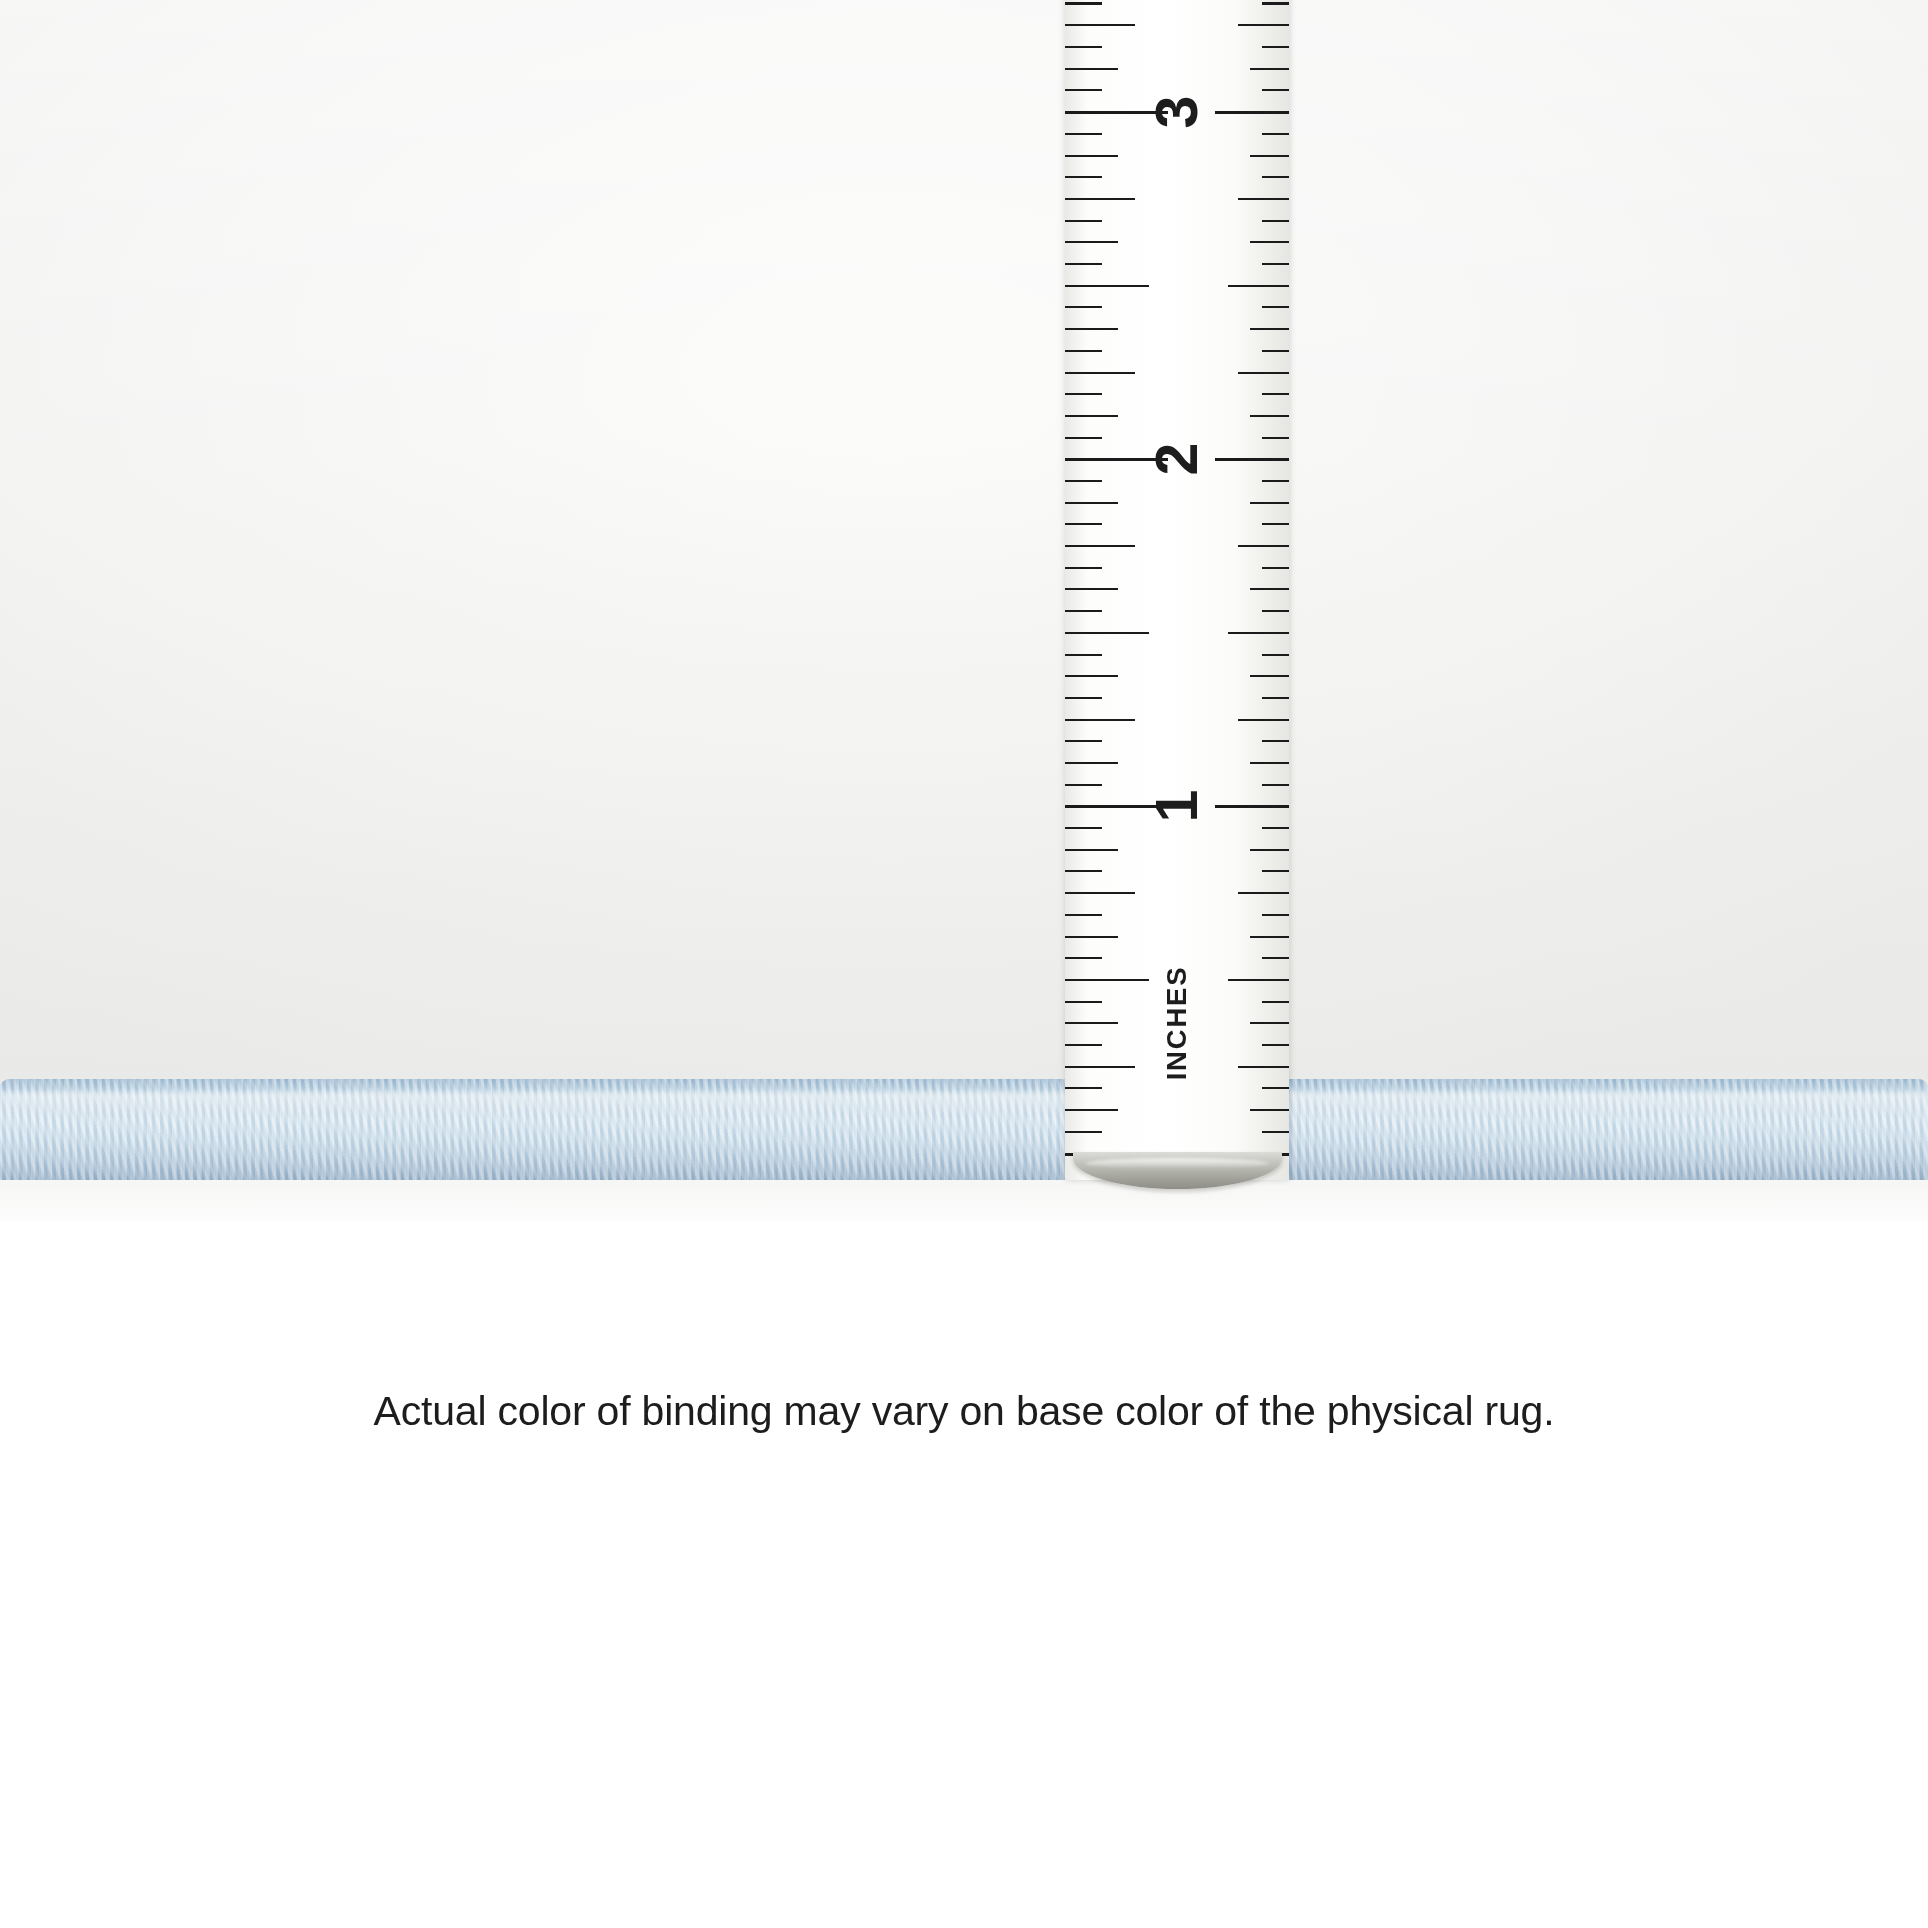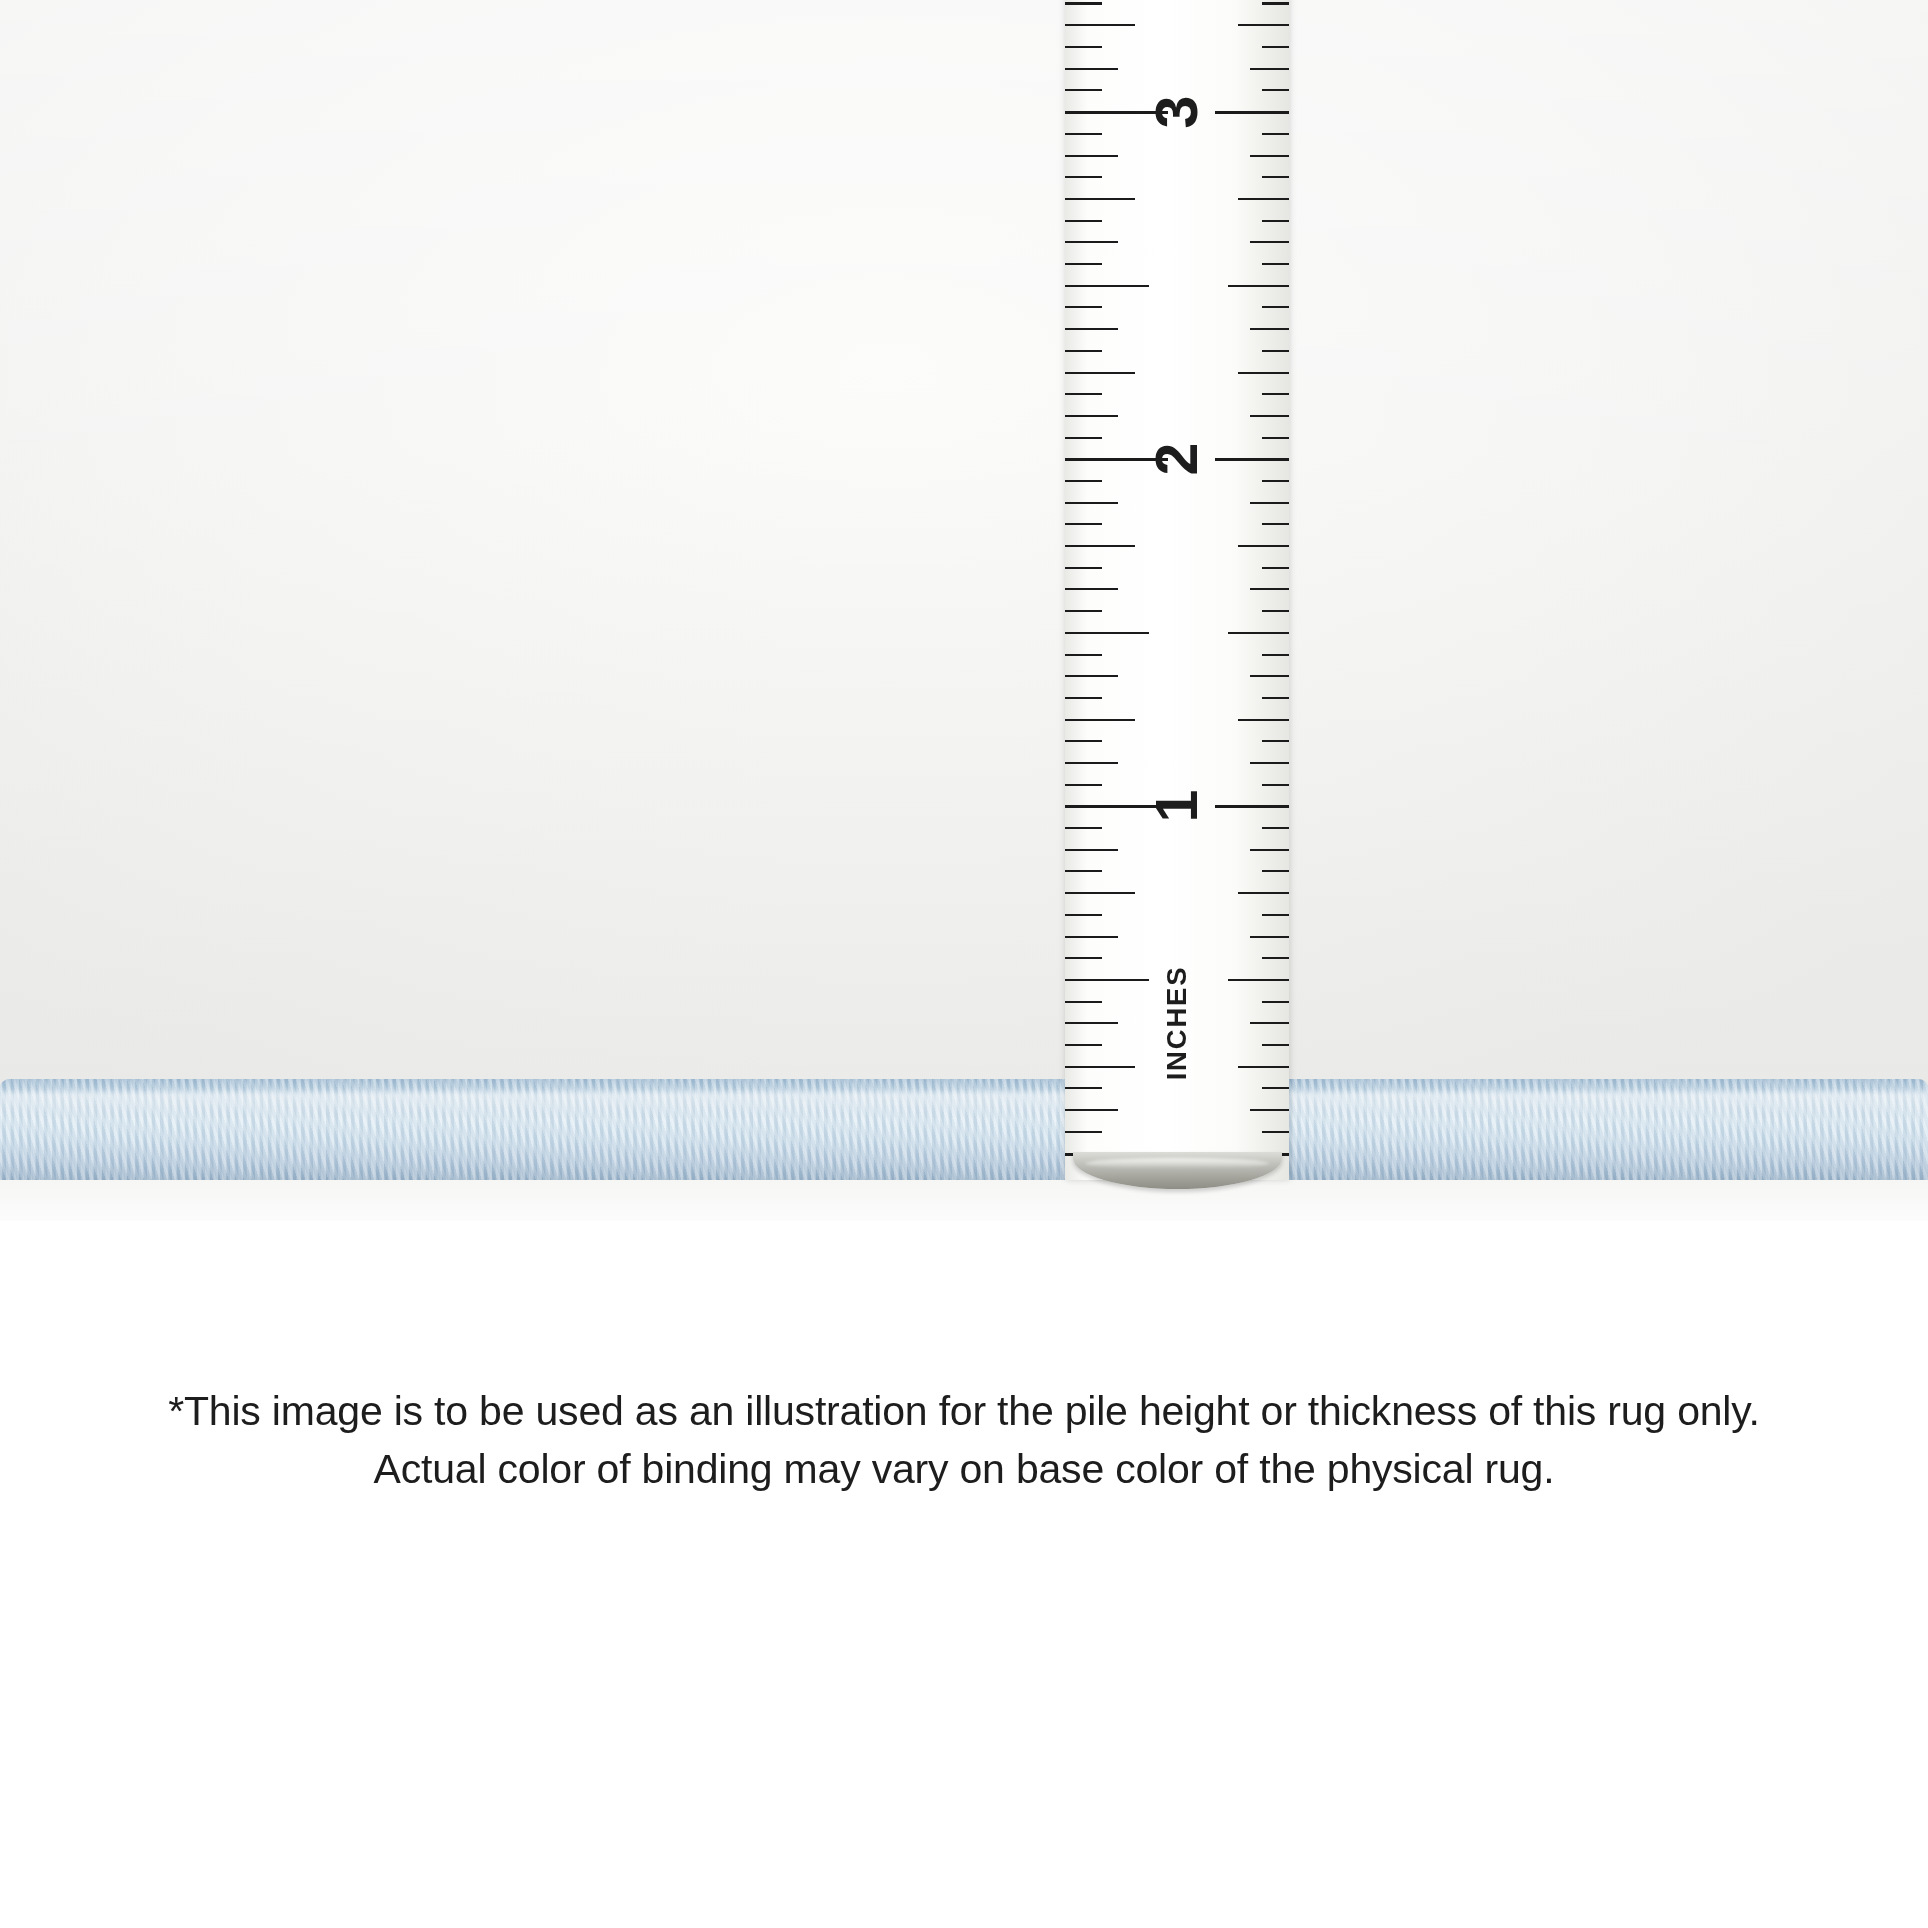--- a/index.html
+++ b/index.html
@@ -360,18 +360,17 @@
         </div>
       <div id="inches-label" style="left: 34px; top: 1012px; width: 156px; text-align: center;">INCHES</div>
     </div>
 
     <div id="ruler-tip"></div>
     <div id="ruler-tip-shine"></div>
 
   </div>
 
   <div id="caption">
-    <span class="line">*This image is to be used as an illustration for the pile height or thickness of this rug only.</span>
     <span class="line">Actual color of binding may vary on base color of the physical rug.</span>
   </div>
 
 </div>
 
 
 </body></html>

